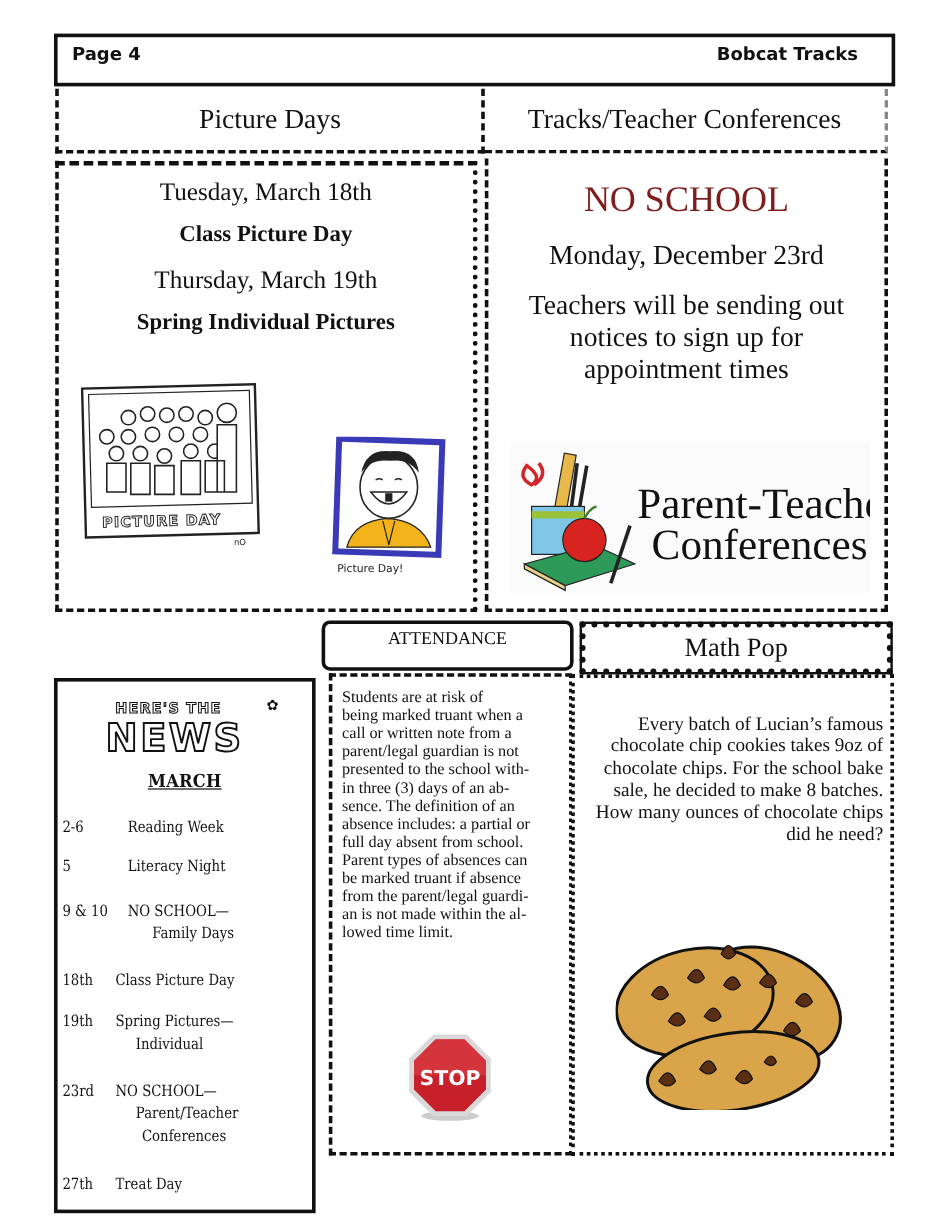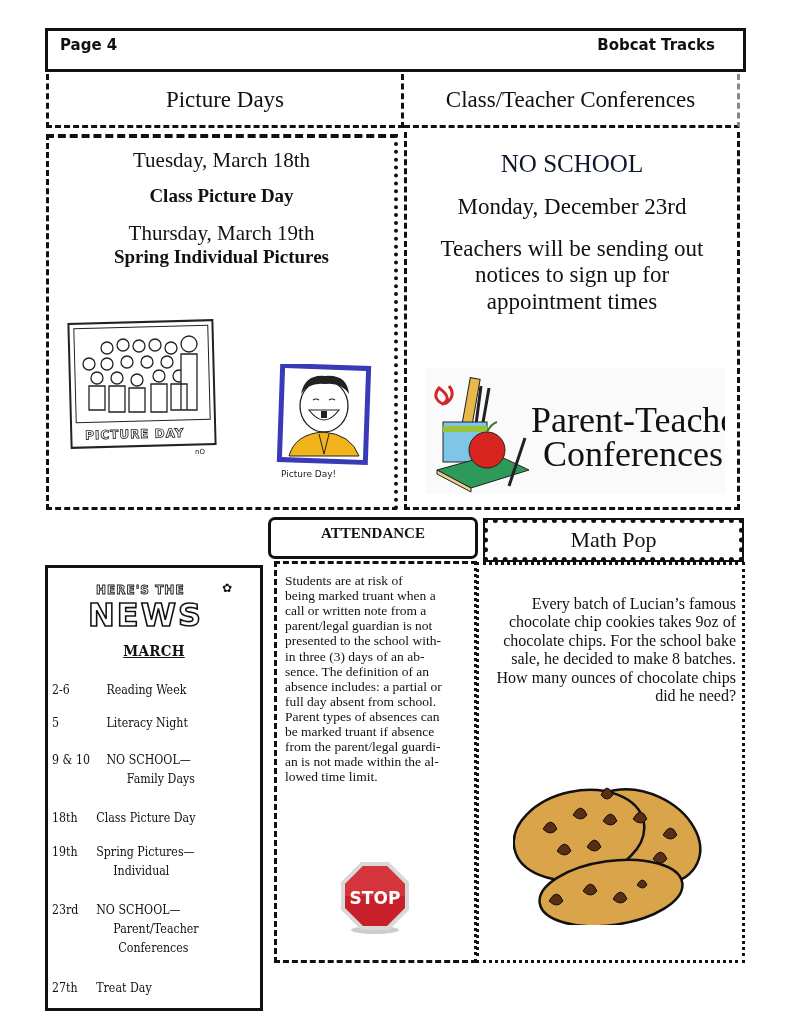--- a/index.html
+++ b/index.html
@@ -14,56 +14,56 @@
   
   .title-left { left:46px; top:74px; width:358px; height:54px; border-left:3px dashed #111; border-bottom:3px dashed #111; border-right:3px dashed #111; display:flex; align-items:center; justify-content:center; font-size:23px; }
   .title-right { left:404px; top:74px; width:336px; height:54px; border-bottom:3px dashed #111; border-right:3px dashed #888; display:flex; align-items:center; justify-content:center; font-size:23px; }
 
   
   .pic-box { left:46px; top:134px; width:352px; height:376px; border:3px dashed #111; border-right:4px dotted #111; border-top:4px dashed #111; }
   .pic-box .line { text-align:center; }
   .pd1 { font-size:21px; margin-top:10px; }
   .pd2 { font-size:19px; font-weight:bold; margin-top:12px; }
   .pd3 { font-size:21px; margin-top:14px; }
-  .pd4 { font-size:19px; font-weight:bold; margin-top:0; }
+  .pd4 { font-size:19px; font-weight:bold; margin-top:12px; }
 
   
   .conf-box { left:404px; top:132px; width:336px; height:378px; border-left:3px dashed #111; border-right:3px dashed #111; border-bottom:3px dashed #111; text-align:center; }
-  .ns { color:#0f172a; font-size:25px; margin-top:18px; }
+  .ns { color:#7f1d1d; font-size:30px; margin-top:18px; }
   .cd { font-size:23px; margin-top:16px; }
   .cn { font-size:23px; margin-top:16px; line-height:1.15; padding:0 12px; }
 
   
   .news-box { left:45px; top:517px; width:218px; height:446px; border:3px solid #111;margin-top:48px; }
   .news-logo { display:block; margin:8px auto 0 auto; }
   .march { text-align:center; font-family:"DejaVu Serif", serif; font-weight:bold; font-size:15px; text-decoration:underline; margin-top:10px; letter-spacing:0.3px; transform:scaleX(0.9); }
   .ev { position:absolute; left:4px; font-family:"DejaVu Serif", serif; font-size:13px; transform-origin:left top; transform:scaleX(0.85); white-space:nowrap; }
   .ev .d { display:inline-block; width:52px; }
   .ev .sub { display:block; }
 
   
-  .att-head { left:268px; top:517px; width:210px; height:42px; border:3px solid #111; border-radius:7px; text-align:center; font-weight:bold; font-size:15px; padding-top:5px; }
+  .att-head { left:268px; top:517px; width:210px; height:42px; border:3px solid #111; border-radius:7px; text-align:center; font-weight:normal; font-size:15px; padding-top:5px; }
   .att-body { left:274px; top:561px; width:203px; height:402px; border-left:3px dashed #111; border-bottom:3px dashed #111; border-right:3px dotted #111; border-top:3px dashed #111; }
   .att-text { font-size:13.5px; line-height:1.12; padding:9px 4px 0 8px; }
 
   
   .math-head { left:483px; top:518px; width:261px; height:44px; border:5px dotted #111; outline:2px solid #111; outline-offset:-2px; display:flex; align-items:center; justify-content:center; font-size:22px; }
   .math-body { left:476px; top:562px; width:269px; height:401px; border:3px dotted #111; }
   .math-text { text-align:right; font-size:16px; line-height:1.15; padding:30px 6px 0 6px; }
 </style>
 </head>
 <body>
 
 <div class="abs header">
   <span class="pg">Page 4</span>
   <span class="nm">Bobcat Tracks</span>
 </div>
 
 <div class="abs title-left">Picture Days</div>
-<div class="abs title-right">Class/Teacher Conferences</div>
+<div class="abs title-right">Tracks/Teacher Conferences</div>
 
 <div class="abs pic-box">
   <div class="line pd1">Tuesday, March 18th</div>
   <div class="line pd2">Class Picture Day</div>
   <div class="line pd3">Thursday, March 19th</div>
   <div class="line pd4">Spring Individual Pictures</div>
 
   <svg class="abs" style="left:18px;top:180px;" width="152" height="140" viewBox="0 0 152 140">
     <rect x="3" y="4" width="144" height="124" fill="#fff" stroke="#222" stroke-width="2" transform="rotate(-1.5 75 66)"></rect>
     <rect x="8" y="9" width="134" height="94" fill="none" stroke="#222" stroke-width="1" transform="rotate(-1.5 75 56)"></rect>

